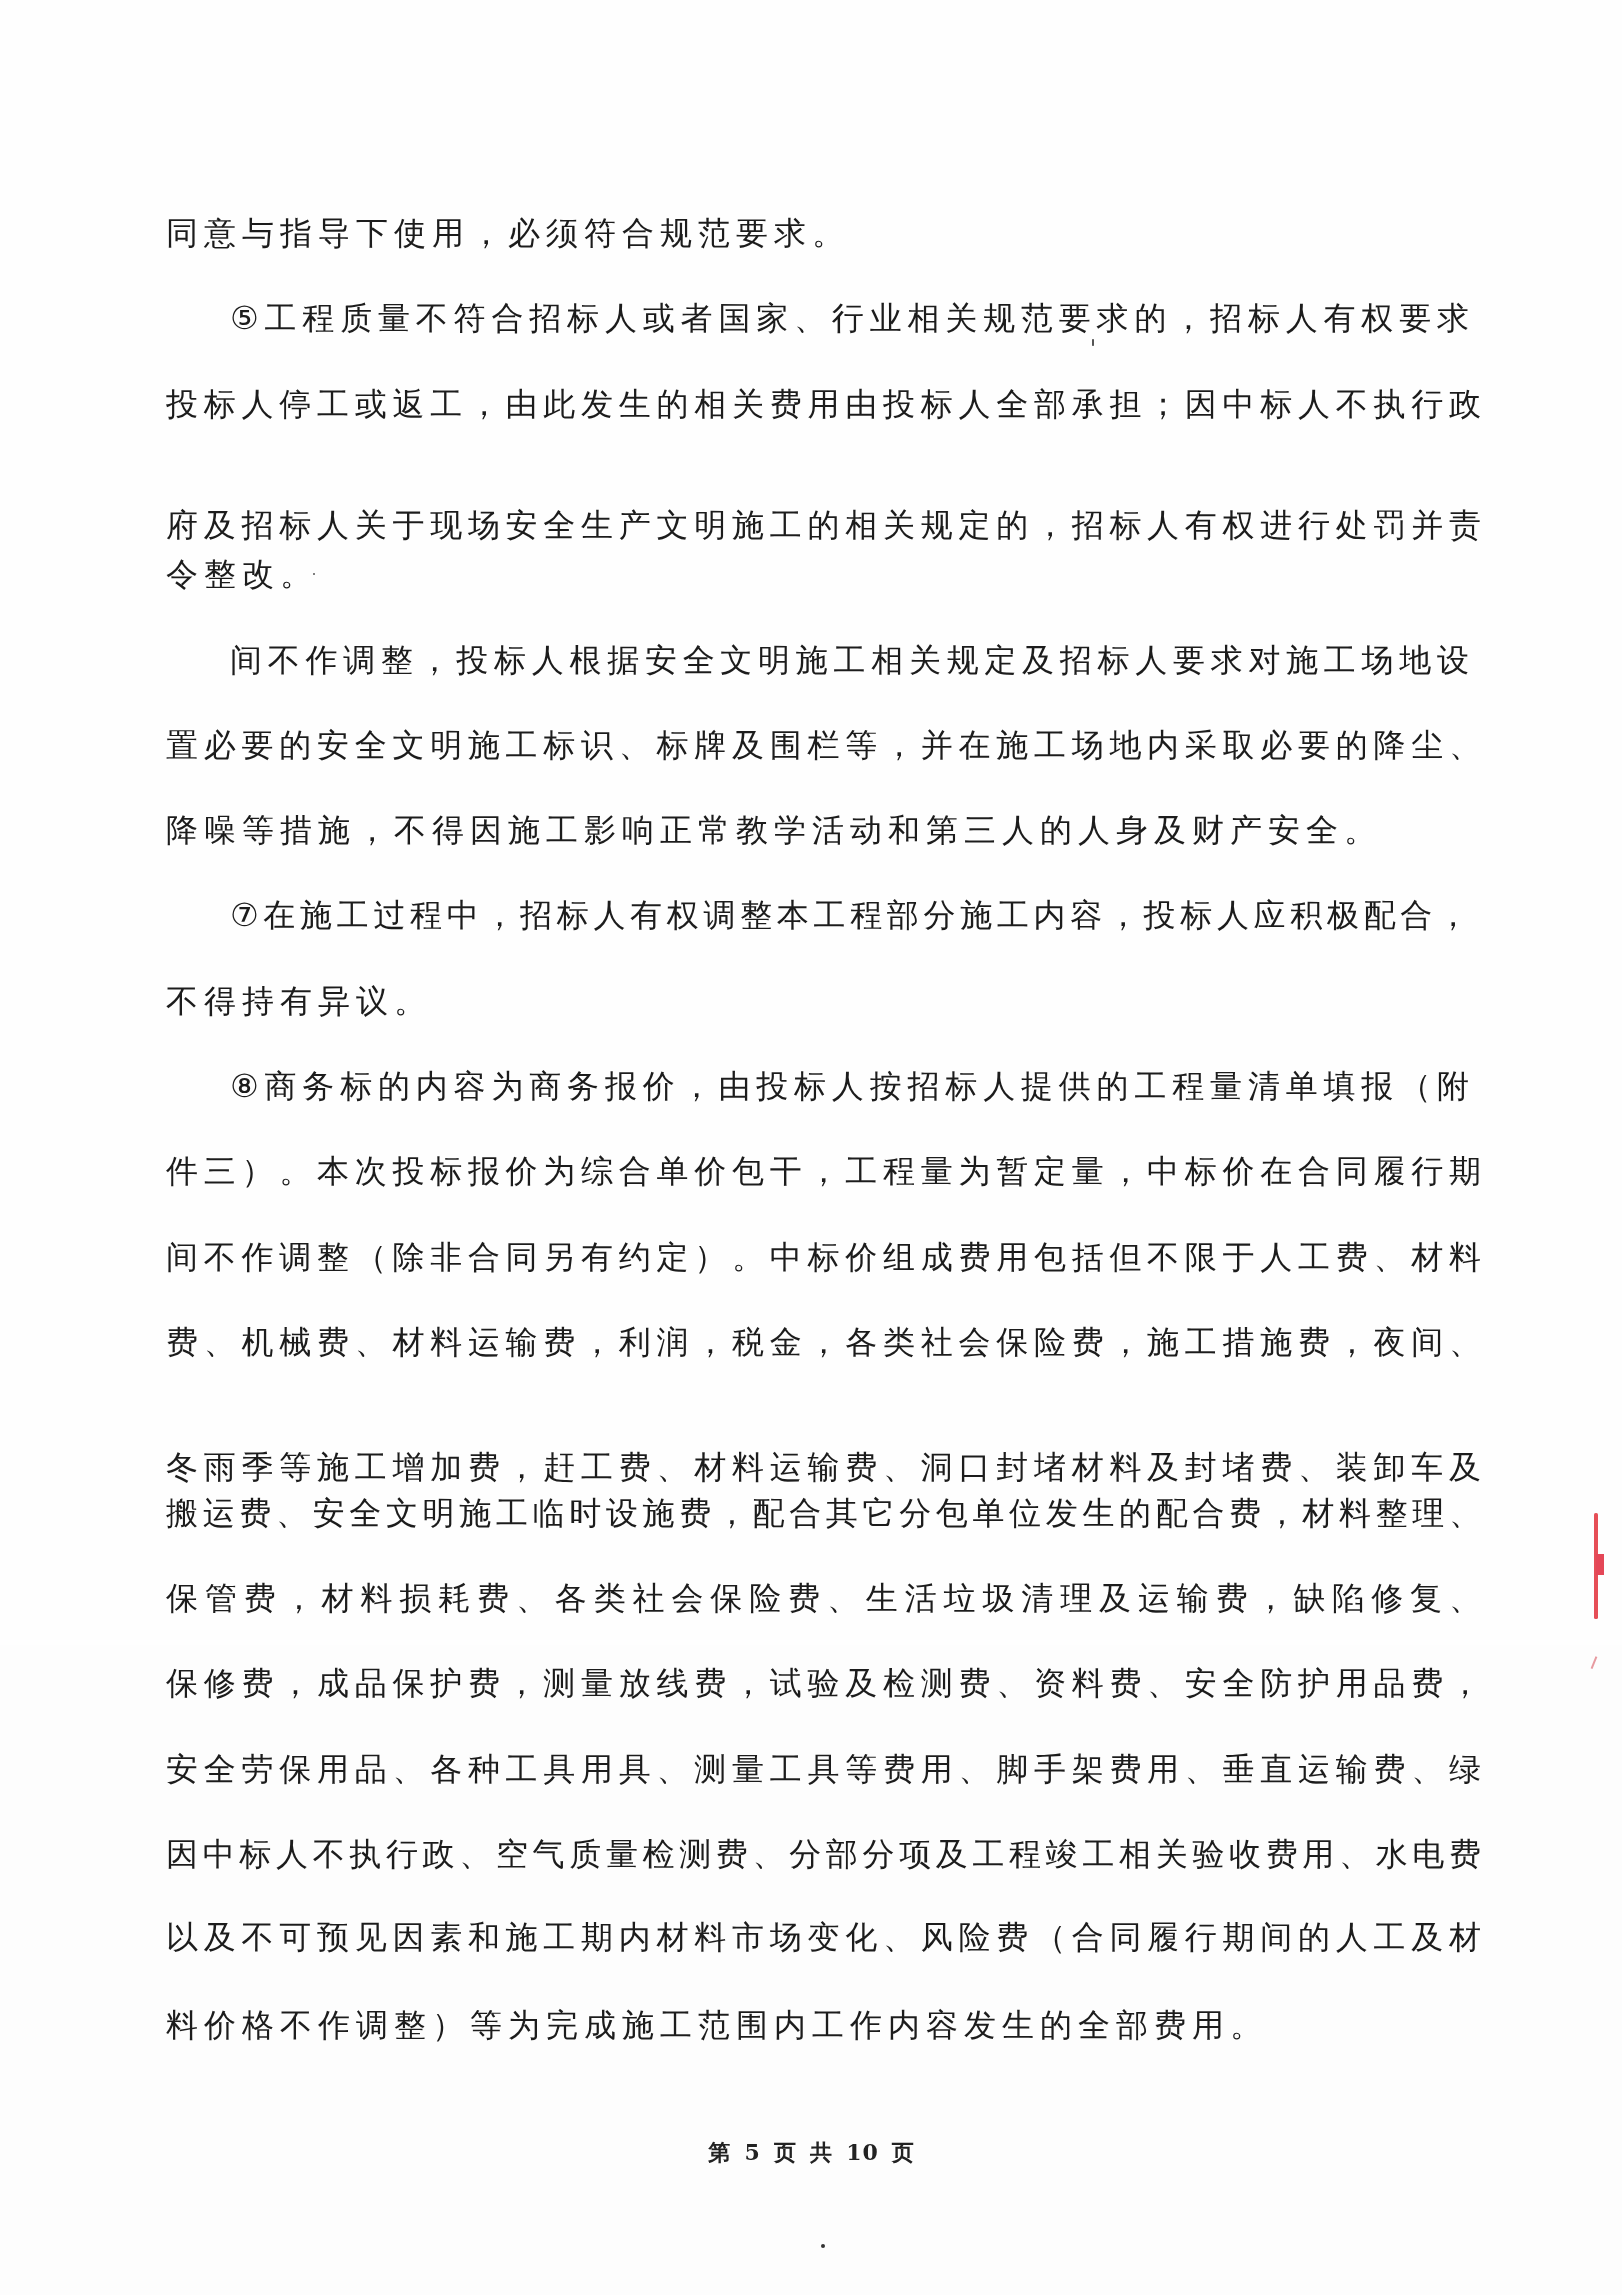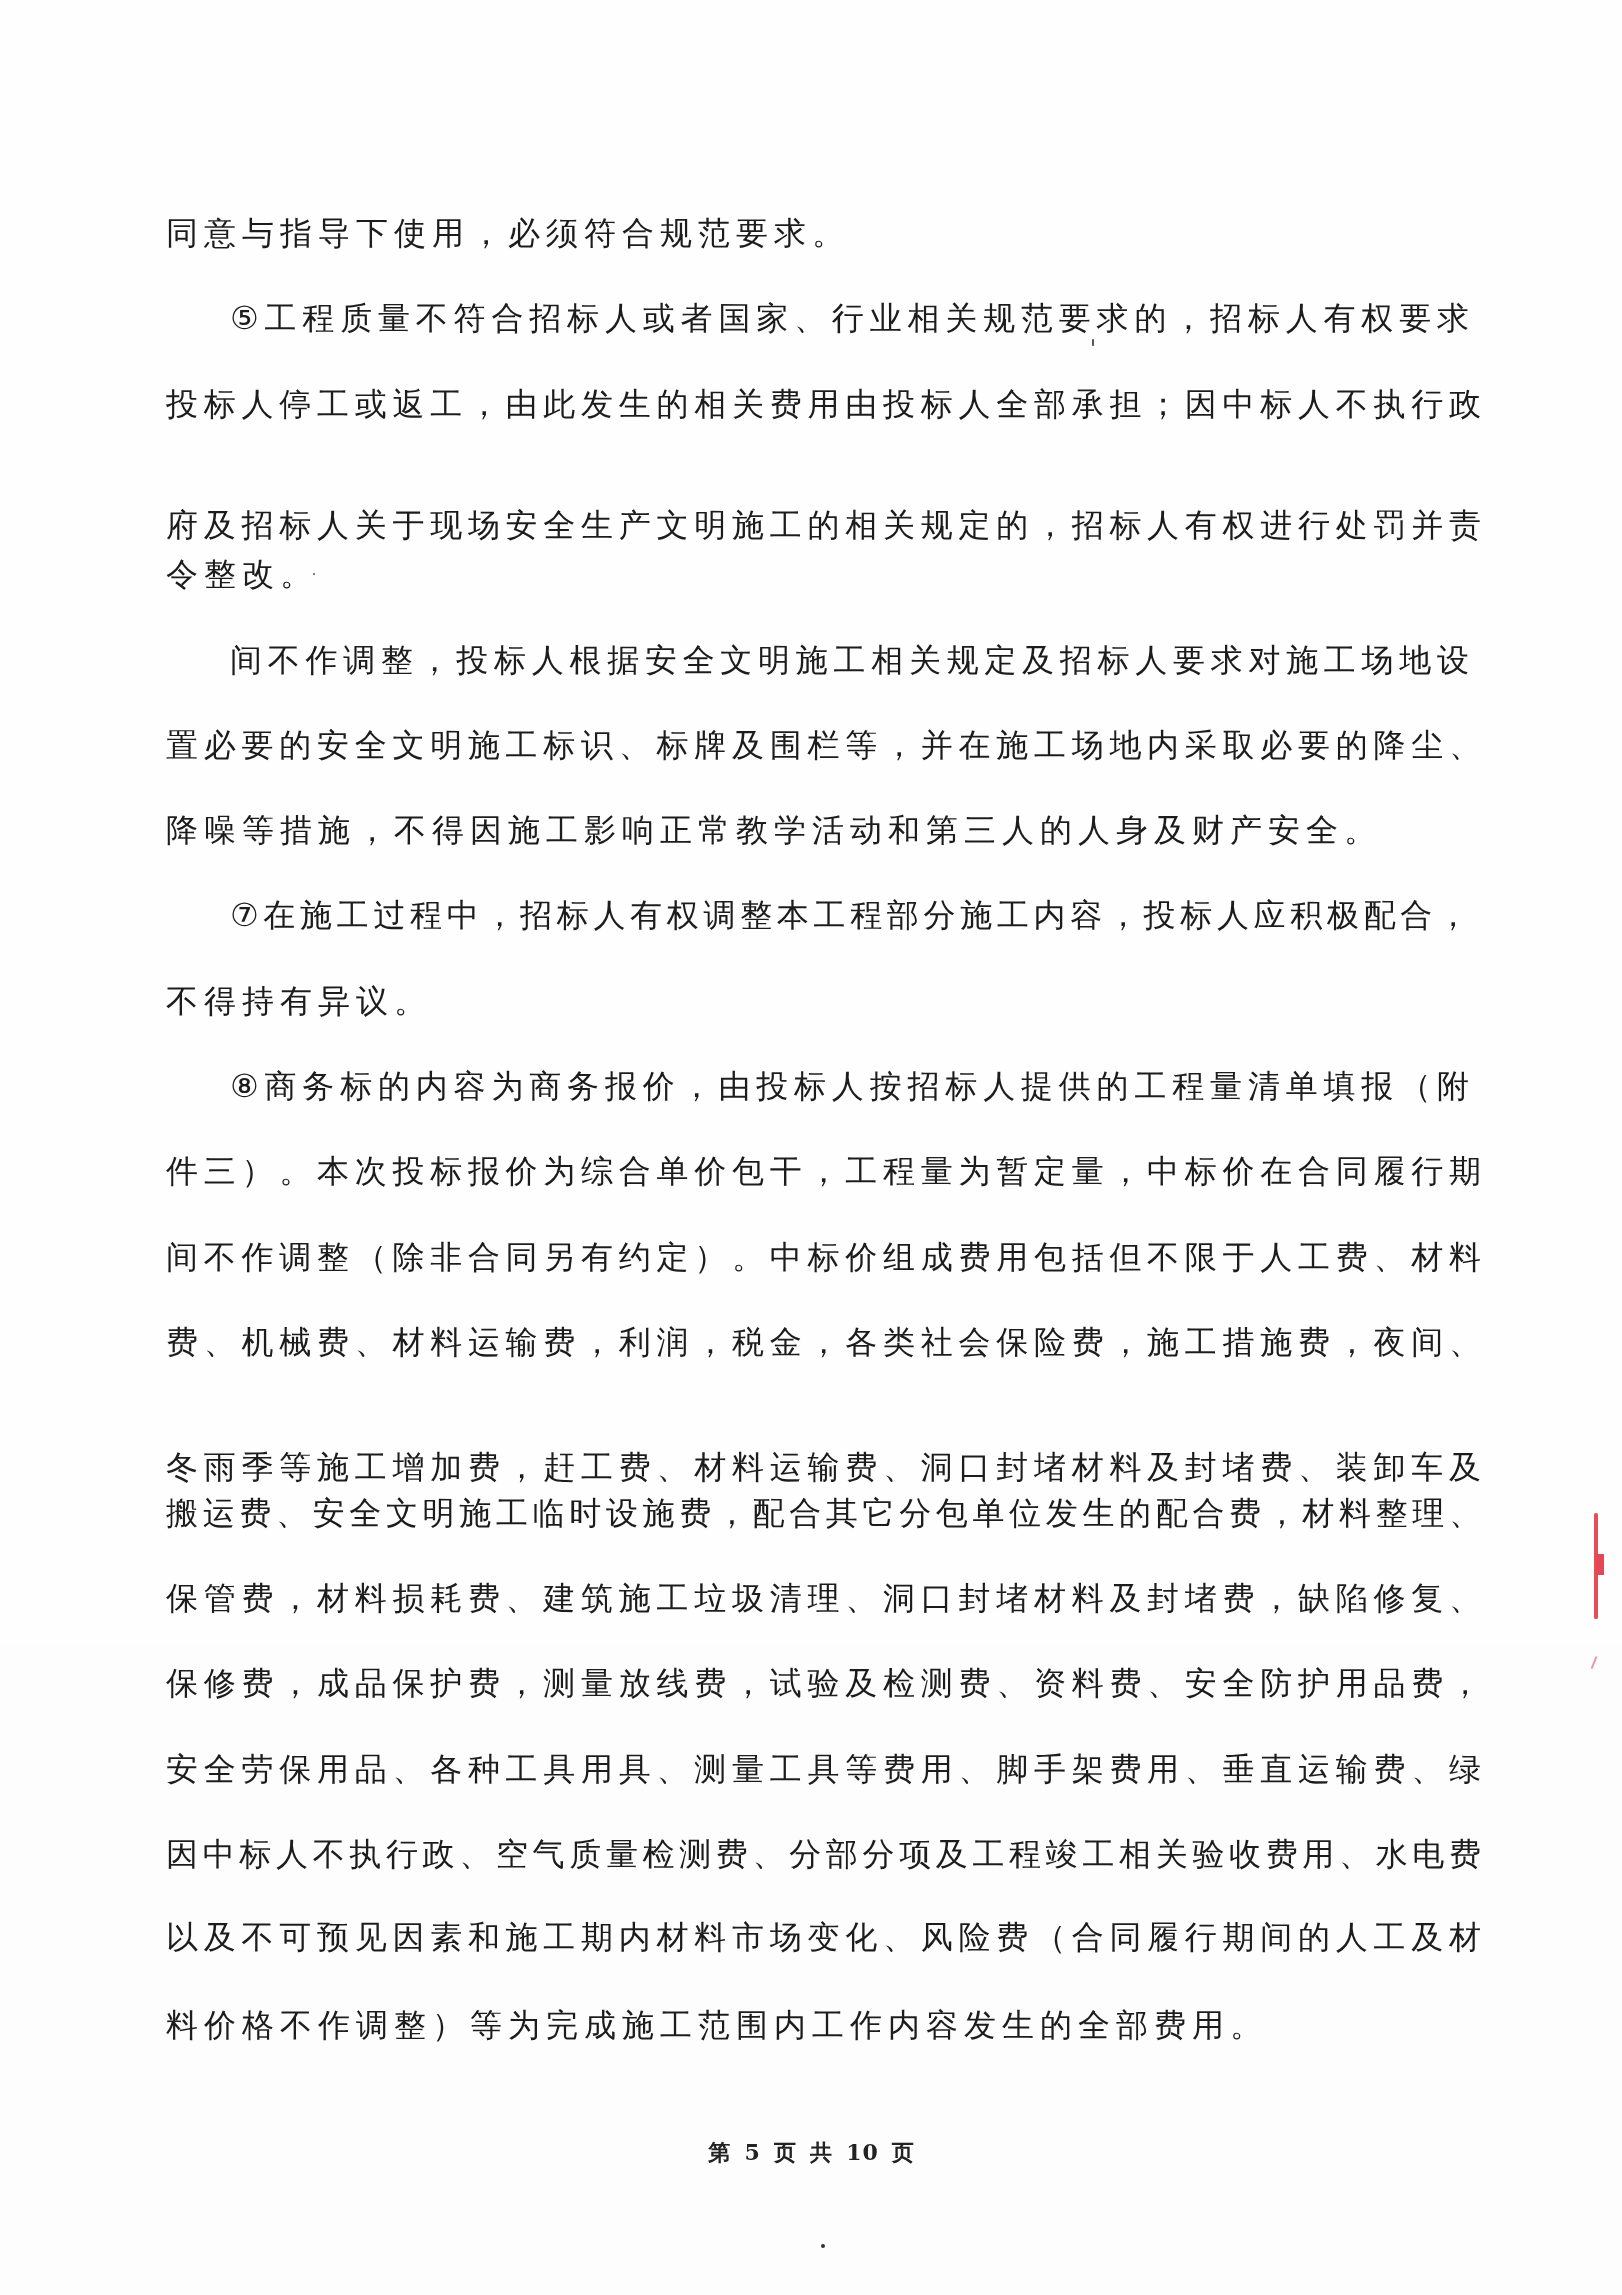--- a/index.html
+++ b/index.html
@@ -109,21 +109,21 @@
     <div class="line full" style="top: 512px;">置必要的安全文明施工标识、标牌及围栏等，并在施工场地内采取必要的降尘、</div>
     <div class="line" style="top: 597px;">降噪等措施，不得因施工影响正常教学活动和第三人的人身及财产安全。</div>
     <div class="line indent full" style="top: 682px;">⑦在施工过程中，招标人有权调整本工程部分施工内容，投标人应积极配合，</div>
     <div class="line" style="top: 768px;">不得持有异议。</div>
     <div class="line indent full" style="top: 853px;">⑧商务标的内容为商务报价，由投标人按招标人提供的工程量清单填报（附</div>
     <div class="line full" style="top: 938px;">件三）。本次投标报价为综合单价包干，工程量为暂定量，中标价在合同履行期</div>
     <div class="line full" style="top: 1024px;">间不作调整（除非合同另有约定）。中标价组成费用包括但不限于人工费、材料</div>
     <div class="line full" style="top: 1109px;">费、机械费、材料运输费，利润，税金，各类社会保险费，施工措施费，夜间、</div>
     <div class="line full" style="top: 1194px; margin-top: 40px;">冬雨季等施工增加费，赶工费、材料运输费、洞口封堵材料及封堵费、装卸车及</div>
     <div class="line full" style="top: 1280px;">搬运费、安全文明施工临时设施费，配合其它分包单位发生的配合费，材料整理、</div>
-    <div class="line full" style="top: 1365px;">保管费，材料损耗费、建筑施工垃圾清理、洞口封堵材料及封堵费，缺陷修复、</div>
+    <div class="line full" style="top: 1365px;">保管费，材料损耗费、各类社会保险费、生活垃圾清理及运输费，缺陷修复、</div>
     <div class="line full" style="top: 1450px;">保修费，成品保护费，测量放线费，试验及检测费、资料费、安全防护用品费，</div>
     <div class="line full" style="top: 1536px;">安全劳保用品、各种工具用具、测量工具等费用、脚手架费用、垂直运输费、绿</div>
     <div class="line full" style="top: 1621px;">因中标人不执行政、空气质量检测费、分部分项及工程竣工相关验收费用、水电费</div>
     <div class="line full" style="top: 1706px; font-family: Liberation Mono, monospace;">以及不可预见因素和施工期内材料市场变化、风险费（合同履行期间的人工及材</div>
     <div class="line" style="top: 1792px;">料价格不作调整）等为完成施工范围内工作内容发生的全部费用。</div>
   </div>
 
   <div class="footer">第 5 页 共 10 页</div>
 
   <div class="seal-mark"></div>

